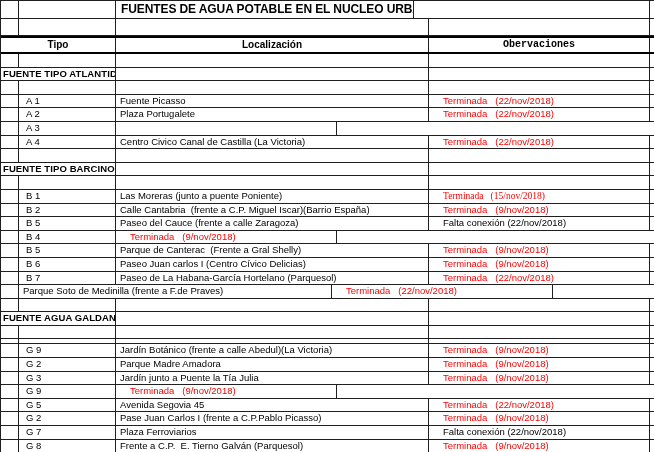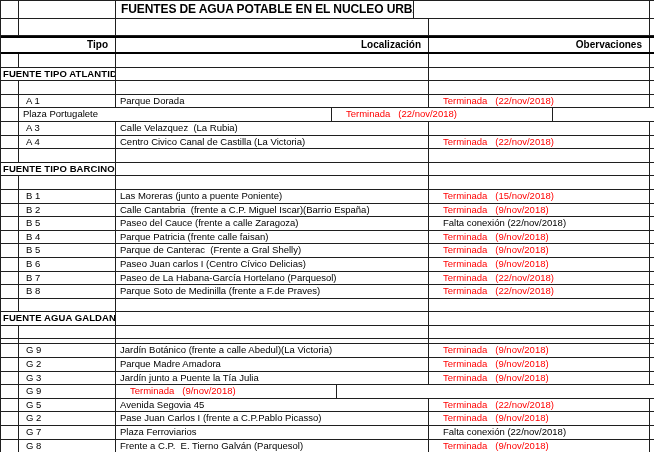--- a/index.html
+++ b/index.html
@@ -32,24 +32,24 @@
   
   .r-title{height:18px;}
   .c-title{width:298px;font-weight:bold;font-size:12px;line-height:16px;padding-left:5px;letter-spacing:-0.1px;}
   .c-titlerest{width:236px;}
 
   
   .r-blank2{height:17px;}
 
   
   .r-header{height:18px;border-top:2px solid #000;border-bottom:2px solid #000;}
-  .ch{display:flex;align-items:center;justify-content:flex-end;font-weight:bold;font-size:10px;padding:7px;}
+  .ch{display:flex;align-items:center;justify-content:center;font-weight:bold;font-size:10px;padding:0;}
   .ch-tipo{width:115px;}
   .ch-loc{width:313px;}
-  .ch-obs{width:221px;}
+  .ch-obs{width:221px;font-family:Liberation Mono, monospace;}
 
   
   .c-sec{width:115px;font-weight:bold;padding-left:2px;letter-spacing:0.1px;}
 
   
   .r-short{height:5px;}
   .r-short .cell{font-size:1px;line-height:1px;}
 </style>
 </head>
 <body>
@@ -90,32 +90,32 @@
       </div>
       <div class="row">
         <div class="cell ca"></div>
         <div class="cell cb"></div>
         <div class="cell cc"></div>
         <div class="cell cd"></div>
       </div>
       <div class="row">
         <div class="cell ca"></div>
         <div class="cell cb"><span>A 1</span></div>
-        <div class="cell cc"><span>Parque Dorada</span></div>
-        <div class="cell cd"><span style="color: rgb(255, 0, 0);">Terminada   (22/nov/2018)</span></div>
-      </div>
-      <div class="row">
-        <div class="cell ca"></div>
+        <div class="cell cc"><span>Fuente Picasso</span></div>
+        <div class="cell cd"><span style="color: rgb(255, 0, 0);">Terminada   (22/nov/2018)</span></div>
+      </div>
+      <div class="row">
+        <div class="cell ca"></div>
+        <div class="cell cb"><span>A 2</span></div>
         <div class="cell cc"><span>Plaza Portugalete</span></div>
         <div class="cell cd"><span style="color: rgb(255, 0, 0);">Terminada   (22/nov/2018)</span></div>
       </div>
       <div class="row">
         <div class="cell ca"></div>
         <div class="cell cb"><span>A 3</span></div>
-        <div class="cell cc"><span>Calle Velazquez  (La Rubia)</span></div>
         <div class="cell cd"><span></span></div>
       </div>
       <div class="row">
         <div class="cell ca"></div>
         <div class="cell cb"><span>A 4</span></div>
         <div class="cell cc"><span>Centro Civico Canal de Castilla (La Victoria)</span></div>
         <div class="cell cd"><span style="color: rgb(255, 0, 0);">Terminada   (22/nov/2018)</span></div>
       </div>
       <div class="row">
         <div class="cell ca"></div>
@@ -131,38 +131,37 @@
       <div class="row">
         <div class="cell ca"></div>
         <div class="cell cb"></div>
         <div class="cell cc"></div>
         <div class="cell cd"></div>
       </div>
       <div class="row">
         <div class="cell ca"></div>
         <div class="cell cb"><span>B 1</span></div>
         <div class="cell cc"><span>Las Moreras (junto a puente Poniente)</span></div>
-        <div class="cell cd"><span style="color: rgb(255, 0, 0);">Terminada   (15/nov/2018)</span></div>
+        <div class="cell cd"><span style="color: rgb(255, 0, 0); font-family: Liberation Serif, serif;">Terminada   (15/nov/2018)</span></div>
       </div>
       <div class="row">
         <div class="cell ca"></div>
         <div class="cell cb"><span>B 2</span></div>
         <div class="cell cc"><span>Calle Cantabria  (frente a C.P. Miguel Iscar)(Barrio España)</span></div>
         <div class="cell cd"><span style="color: rgb(255, 0, 0);">Terminada   (9/nov/2018)</span></div>
       </div>
       <div class="row">
         <div class="cell ca"></div>
         <div class="cell cb"><span>B 5</span></div>
         <div class="cell cc"><span>Paseo del Cauce (frente a calle Zaragoza)</span></div>
         <div class="cell cd"><span style="color: rgb(0, 0, 0);">Falta conexión (22/nov/2018)</span></div>
       </div>
       <div class="row">
         <div class="cell ca"></div>
         <div class="cell cb"><span>B 4</span></div>
-        <div class="cell cc"><span>Parque Patricia (frente calle faisan)</span></div>
         <div class="cell cd"><span style="color: rgb(255, 0, 0);">Terminada   (9/nov/2018)</span></div>
       </div>
       <div class="row">
         <div class="cell ca"></div>
         <div class="cell cb"><span>B 5</span></div>
         <div class="cell cc"><span>Parque de Canterac  (Frente a Gral Shelly)</span></div>
         <div class="cell cd"><span style="color: rgb(255, 0, 0);">Terminada   (9/nov/2018)</span></div>
       </div>
       <div class="row">
         <div class="cell ca"></div>
@@ -171,21 +170,20 @@
         <div class="cell cd"><span style="color: rgb(255, 0, 0);">Terminada   (9/nov/2018)</span></div>
       </div>
       <div class="row">
         <div class="cell ca"></div>
         <div class="cell cb"><span>B 7</span></div>
         <div class="cell cc"><span>Paseo de La Habana-García Hortelano (Parquesol)</span></div>
         <div class="cell cd"><span style="color: rgb(255, 0, 0);">Terminada   (22/nov/2018)</span></div>
       </div>
       <div class="row">
         <div class="cell ca"></div>
-        <div class="cell cb"><span>B 8</span></div>
         <div class="cell cc"><span>Parque Soto de Medinilla (frente a F.de Praves)</span></div>
         <div class="cell cd"><span style="color: rgb(255, 0, 0);">Terminada   (22/nov/2018)</span></div>
       </div>
       <div class="row">
         <div class="cell ca"></div>
         <div class="cell cb"></div>
         <div class="cell cc"></div>
         <div class="cell cd"></div>
       </div>
       <div class="row r-section">

